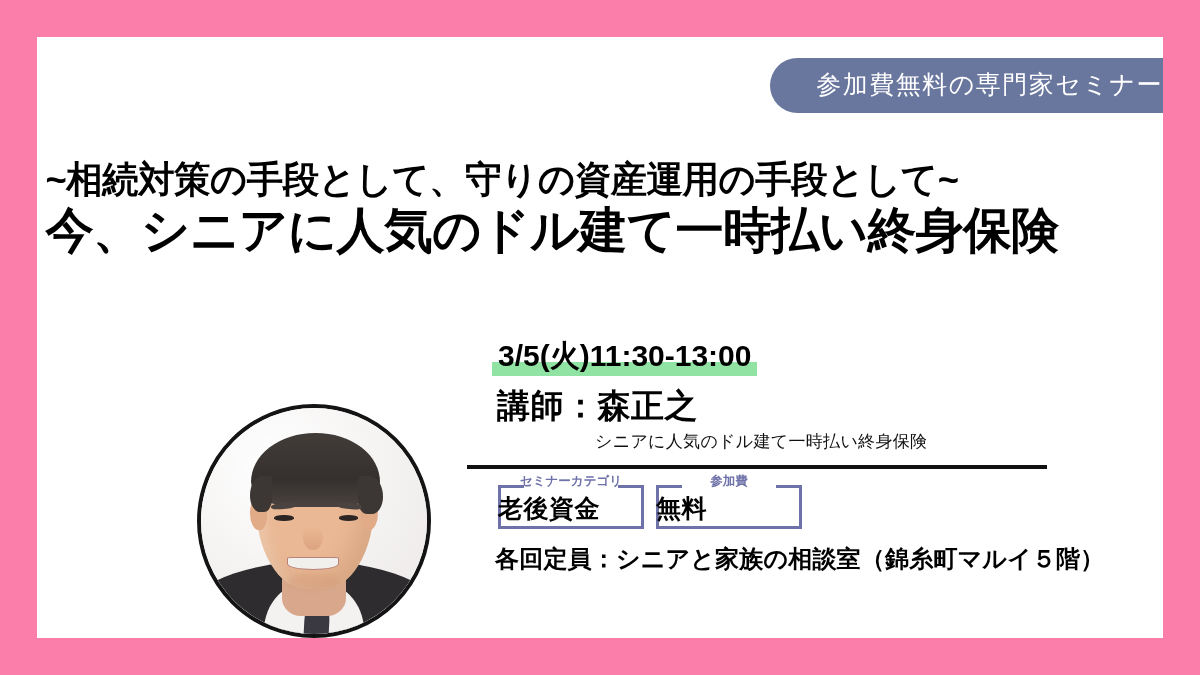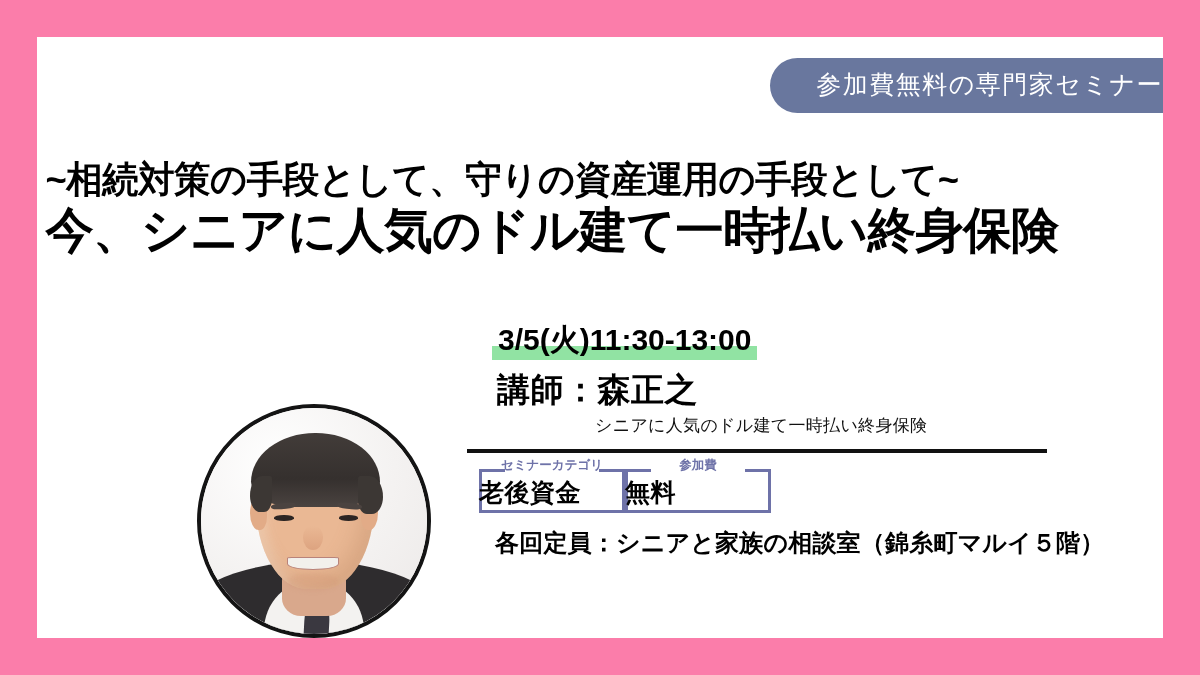--- a/index.html
+++ b/index.html
@@ -255,21 +255,21 @@
     height: 8%;
     background: rgba(205,143,110,0.22);
     border-radius: 50%;
     filter: blur(2px);
   }
 
   
   .info-col {
     position: absolute;
     left: 430px;
-    top: 0;
+    top: 16px;
     width: 600px;
   }
 
   .datetime {
     position: relative;
     display: inline-block;
     font-size: 30px;
     font-weight: 700;
     color: #000000;
     letter-spacing: 0px;
@@ -315,22 +315,23 @@
     margin-top: 10px;
     margin-left: 0px;
     width: 580px;
     height: 4px;
     background: #111111;
   }
 
   
   .boxes {
     display: flex;
+    gap: 12px;
     margin-top: 16px;
-    margin-left: 12px;
+    margin-left: 31px;
   }
   .infobox {
     position: relative;
     width: 146px;
     height: 44px;
     box-sizing: border-box;
   }
   .ib-frame {
     position: absolute;
     inset: 0;

